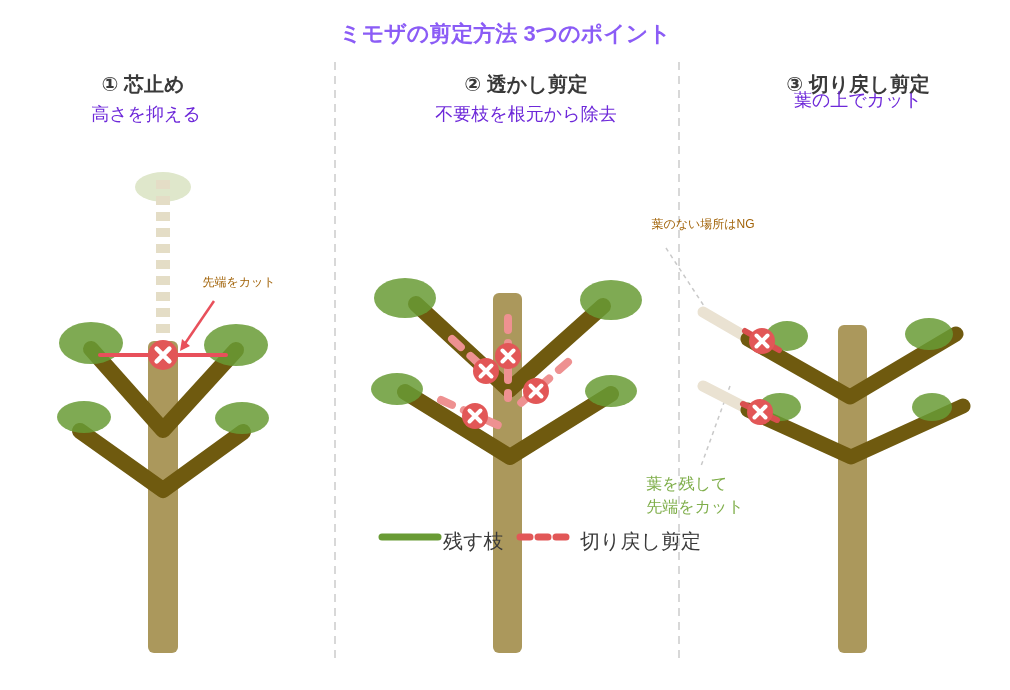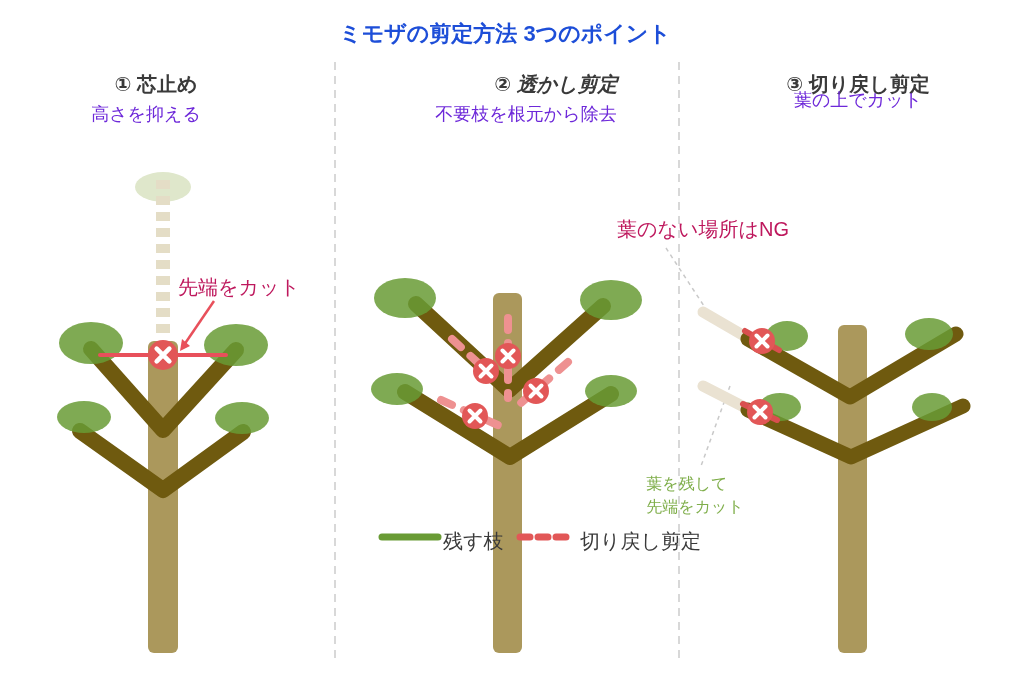--- a/index.html
+++ b/index.html
@@ -2,24 +2,24 @@
 <html><head>
 <meta charset="utf-8">
 <style>
   html,body{margin:0;padding:0;background:#fff;}
   #stage{
     position:relative;width:1010px;height:690px;background:#ffffff;overflow:hidden;
     font-family:"Liberation Sans","DejaVu Sans",sans-serif;
   }
   #art{position:absolute;left:0;top:0;}
   .txt{position:absolute;white-space:nowrap;}
-  .main-title{font-size:22px;font-weight:700;color:#1d4ed8;transform:translateX(-50%);}
+  .main-title{font-size:22px;font-weight:700;color:#8b5cf6;transform:translateX(-50%);}
   .panel-heading{font-size:20px;font-weight:700;color:#3a3a3a;transform:translateX(-50%);}
   .panel-subtitle{font-size:18px;color:#6d28d9;transform:translateX(-50%);}
-  .note-red{font-size:20px;color:#be185d;transform:translateX(-50%);}
+  .note-red{font-size:12px;color:#a16207;transform:translateX(-50%);}
   .note-green{font-size:16px;color:#7fae4a;transform:translateX(-50%);text-align:left;line-height:23px;}
   .legend-label{font-size:20px;color:#3a3a3a;}
 </style>
 </head>
 <body>
 
 <div id="stage">
 
   <svg id="art" width="1010" height="690" viewBox="0 0 1010 690">
     <defs>
@@ -91,24 +91,24 @@
       </g>
       <line x1="745" y1="331" x2="779" y2="350" stroke="#d94f4f" stroke-width="6" stroke-linecap="round"></line>
       <line x1="743" y1="404" x2="777" y2="420" stroke="#d94f4f" stroke-width="6" stroke-linecap="round"></line>
       <use href="#xbadge" transform="translate(762,341)"></use>
       <use href="#xbadge" transform="translate(760,412)"></use>
     </g>
   </svg>
 
   <div class="txt main-title" style="left:505px;top:19px;">ミモザの剪定方法 3つのポイント</div>
 
-  <div class="txt panel-heading" style="left:156px;top:71px;">① 芯止め</div>
+  <div class="txt panel-heading" style="left:143px;top:71px;">① 芯止め</div>
   <div class="txt panel-subtitle" style="left:146px;top:102px;">高さを抑える</div>
 
-  <div class="txt panel-heading" style="left:556px;top:71px;font-style:italic;">② 透かし剪定</div>
+  <div class="txt panel-heading" style="left:526px;top:71px;">② 透かし剪定</div>
   <div class="txt panel-heading" style="left:858px;top:71px;">③ 切り戻し剪定</div>
 
   <div class="txt panel-subtitle" style="left:526px;top:102px;">不要枝を根元から除去</div>
   <div class="txt panel-subtitle" style="left:858px;top:88px;">葉の上でカット</div>
 
   <div class="txt note-red" style="left:239px;top:274px;">先端をカット</div>
 
   <div class="txt note-red" style="left:703px;top:216px;">葉のない場所はNG</div>
 
   <div class="txt note-green" style="left:695px;top:472px;">

